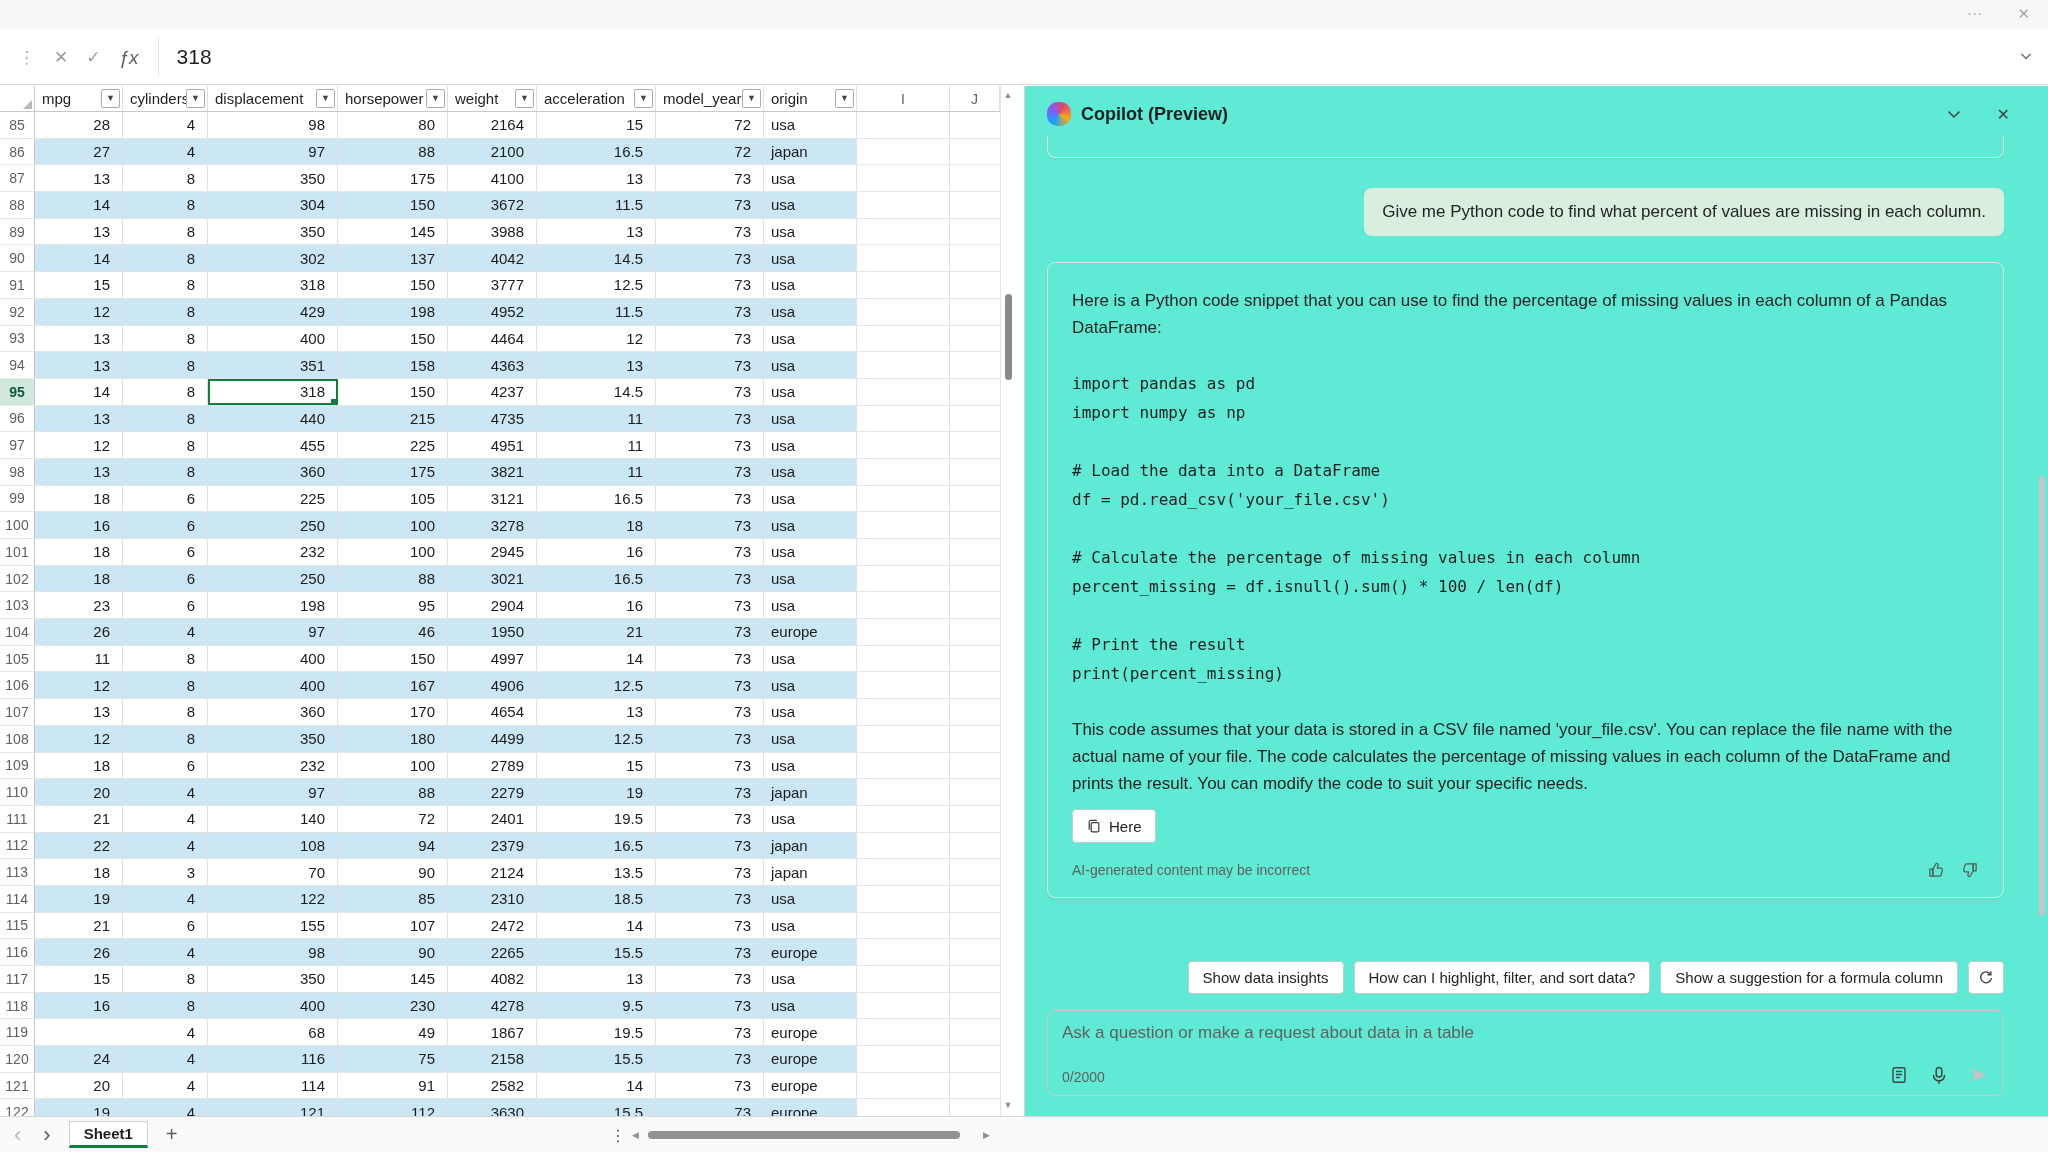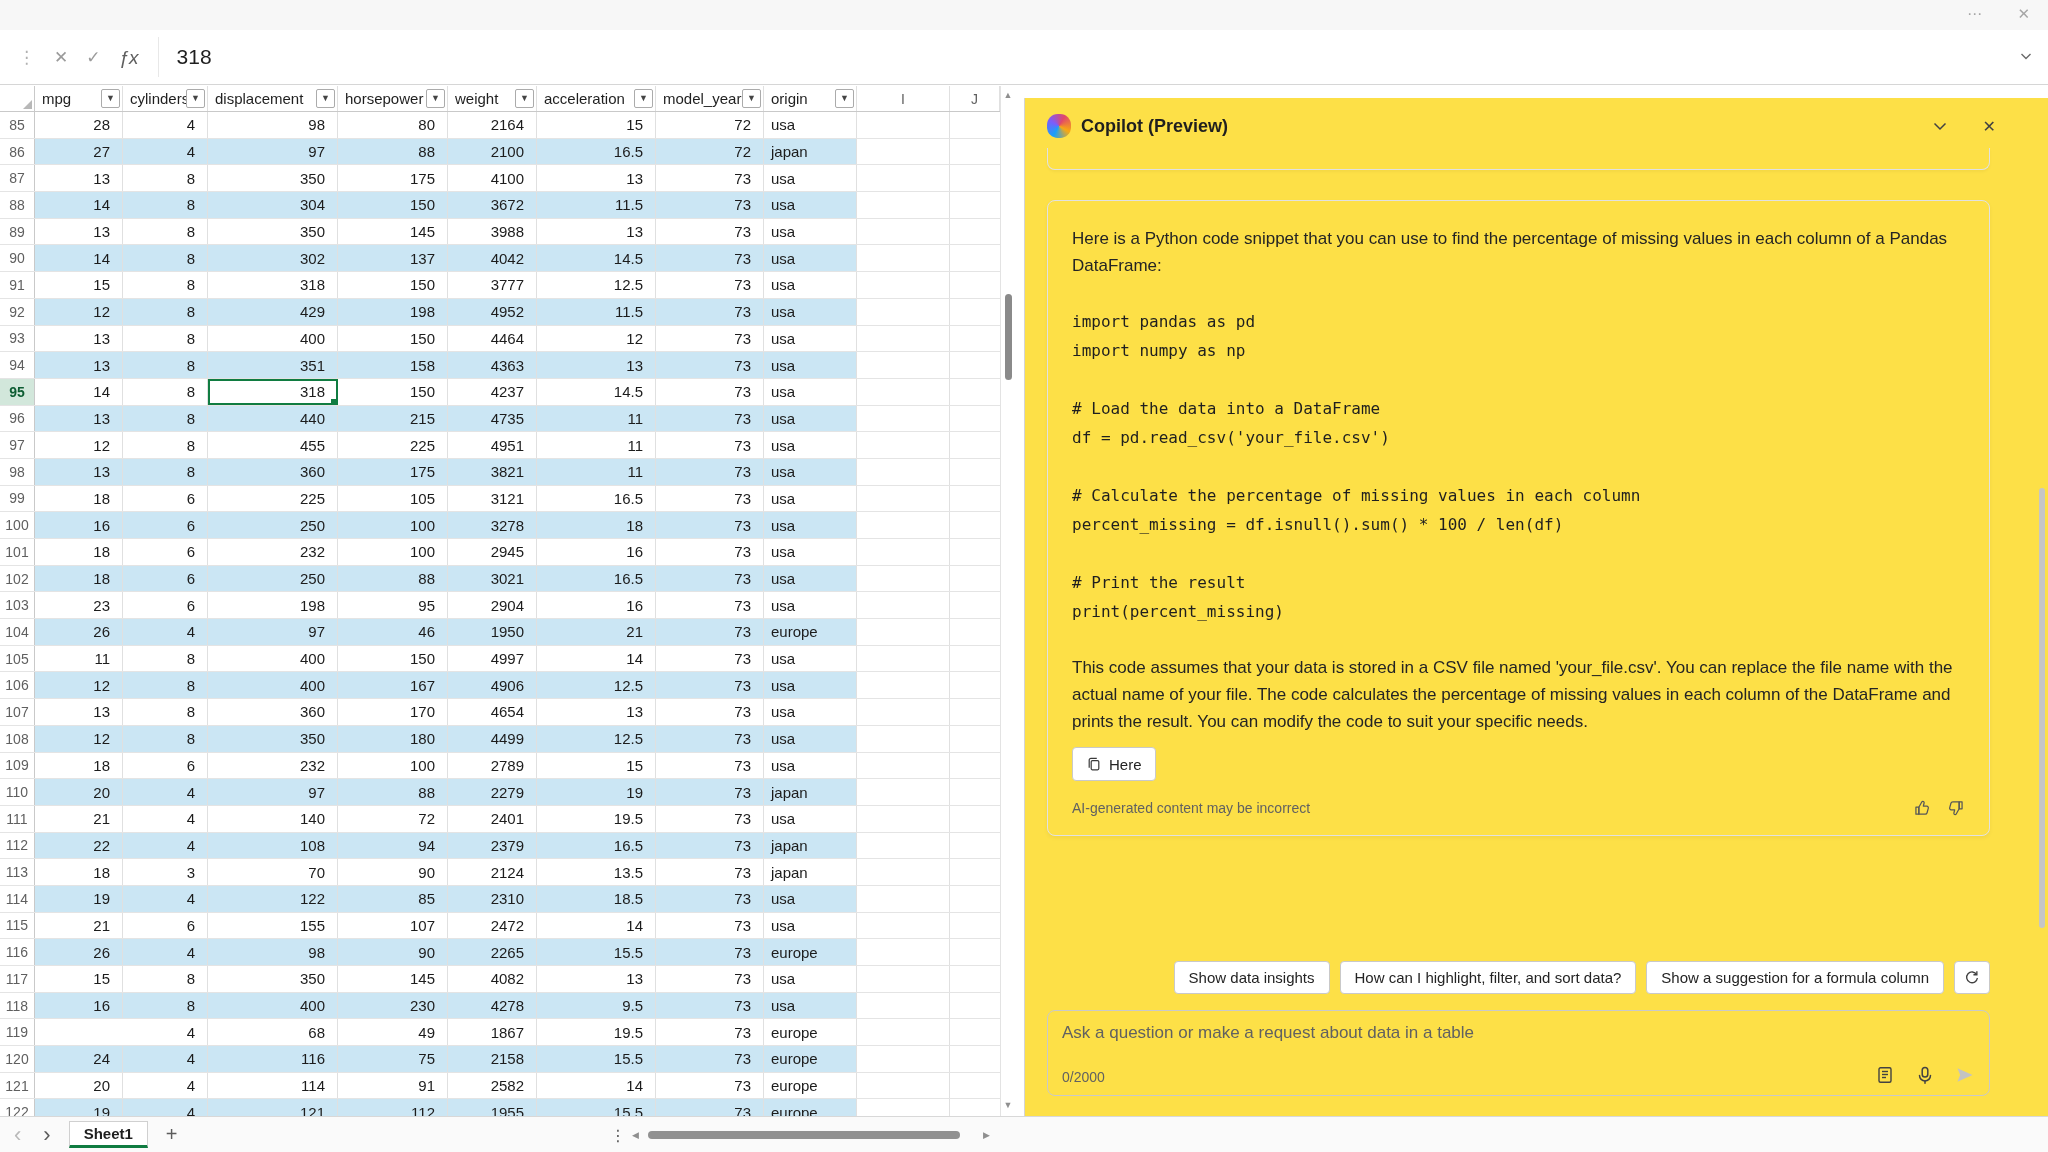--- a/index.html
+++ b/index.html
@@ -55,22 +55,22 @@
   .cell.selected{outline:2px solid #107C41;outline-offset:-2px;position:relative;z-index:2;}
   .cell.selected::after{content:"";position:absolute;right:0;bottom:0;width:6px;height:6px;background:#107C41;}
 
   .v-scrollbar{position:absolute;left:1000px;top:0;bottom:0;width:15px;background:#fff;
     border-left:1px solid #e3e3e3;}
   .vs-arrow{position:absolute;left:0;right:0;text-align:center;font-size:9px;color:#8f8f8f;}
   .vs-up{top:4px;} .vs-down{bottom:6px;}
   .vs-thumb{position:absolute;left:4px;width:7px;top:208px;height:86px;background:#8a8a8a;border-radius:4px;}
 
   
-  .copilot{flex:1;border-left:1px solid #d4d4d4;background:#fde047;position:relative;
-    display:flex;flex-direction:column;padding:12px 56px 20px 22px;overflow:hidden;margin-top:12px;}
+  .copilot{flex:1;border-left:1px solid #d4d4d4;background:#5eead4;position:relative;
+    display:flex;flex-direction:column;padding:12px 42px 20px 22px;overflow:hidden;}
   .cp-header{display:flex;align-items:center;gap:10px;margin:4px 0 2px;}
   .cp-logo{width:24px;height:24px;border-radius:45%;flex:0 0 24px;
     background:conic-gradient(from 210deg,#18a0fb,#7c5cfc,#e1476b,#f8a912,#18a0fb);}
   .cp-title{font-size:18px;font-weight:bold;color:#1f1f1f;flex:1;}
   .cp-hicons{display:flex;align-items:center;gap:30px;margin-right:-10px;}
   .cp-close{font-size:16px;color:#424242;background:none;border:none;}
   .cp-partial-card{height:22px;border:1px solid #e1e1e1;border-top:none;border-radius:0 0 8px 8px;
     margin:8px 2px 30px 0;box-shadow:0 2px 3px rgba(0,0,0,.04);}
   .cp-user-bubble{align-self:flex-end;background:#d9eedd;padding:14px 18px;border-radius:8px;
     font-size:17px;color:#242424;margin:0 2px 26px 0;max-width:85%;}
@@ -684,21 +684,21 @@
             <div class="cell left" style="width: 93px;">europe</div>
             <div class="cell" style="width: 93px;"></div>
             <div class="cell flexcol"></div>
           </div>
           <div class="grow">
             <div class="rownum">122</div>
             <div class="cell num band" style="width: 88px;">19</div>
             <div class="cell num band" style="width: 85px;">4</div>
             <div class="cell num band" style="width: 130px;">121</div>
             <div class="cell num band" style="width: 110px;">112</div>
-            <div class="cell num band" style="width: 89px;">1955</div>
+            <div class="cell num band" style="width: 89px;">3630</div>
             <div class="cell num band" style="width: 119px;">15.5</div>
             <div class="cell num band" style="width: 108px;">73</div>
             <div class="cell left band" style="width: 93px;">europe</div>
             <div class="cell" style="width: 93px;"></div>
             <div class="cell flexcol"></div>
           </div>
         </div>
       <div class="v-scrollbar">
         <span class="vs-arrow vs-up">▲</span>
         <div class="vs-thumb"></div>
@@ -715,20 +715,23 @@
             <svg width="14" height="10" viewBox="0 0 14 10">
                 <polyline points="1.5,2.5 7,8 12.5,2.5" fill="none" stroke="#424242" stroke-width="1.5"></polyline>
               </svg>
           </button>
           <button class="cp-close">✕</button>
         </span>
       </div>
 
       <div class="cp-partial-card"></div>
 
+      <div class="cp-user-bubble">
+        <span>Give me Python code to find what percent of values are missing in each column.</span>
+      </div>
 
       <div class="cp-card">
         <p class="cp-text cp-intro">Here is a Python code snippet that you can use to find the percentage of missing values in each column of a Pandas DataFrame:</p>
         <pre class="cp-code">import pandas as pd
 import numpy as np
 
 # Load the data into a DataFrame
 df = pd.read_csv('your_file.csv')
 
 # Calculate the percentage of missing values in each column

